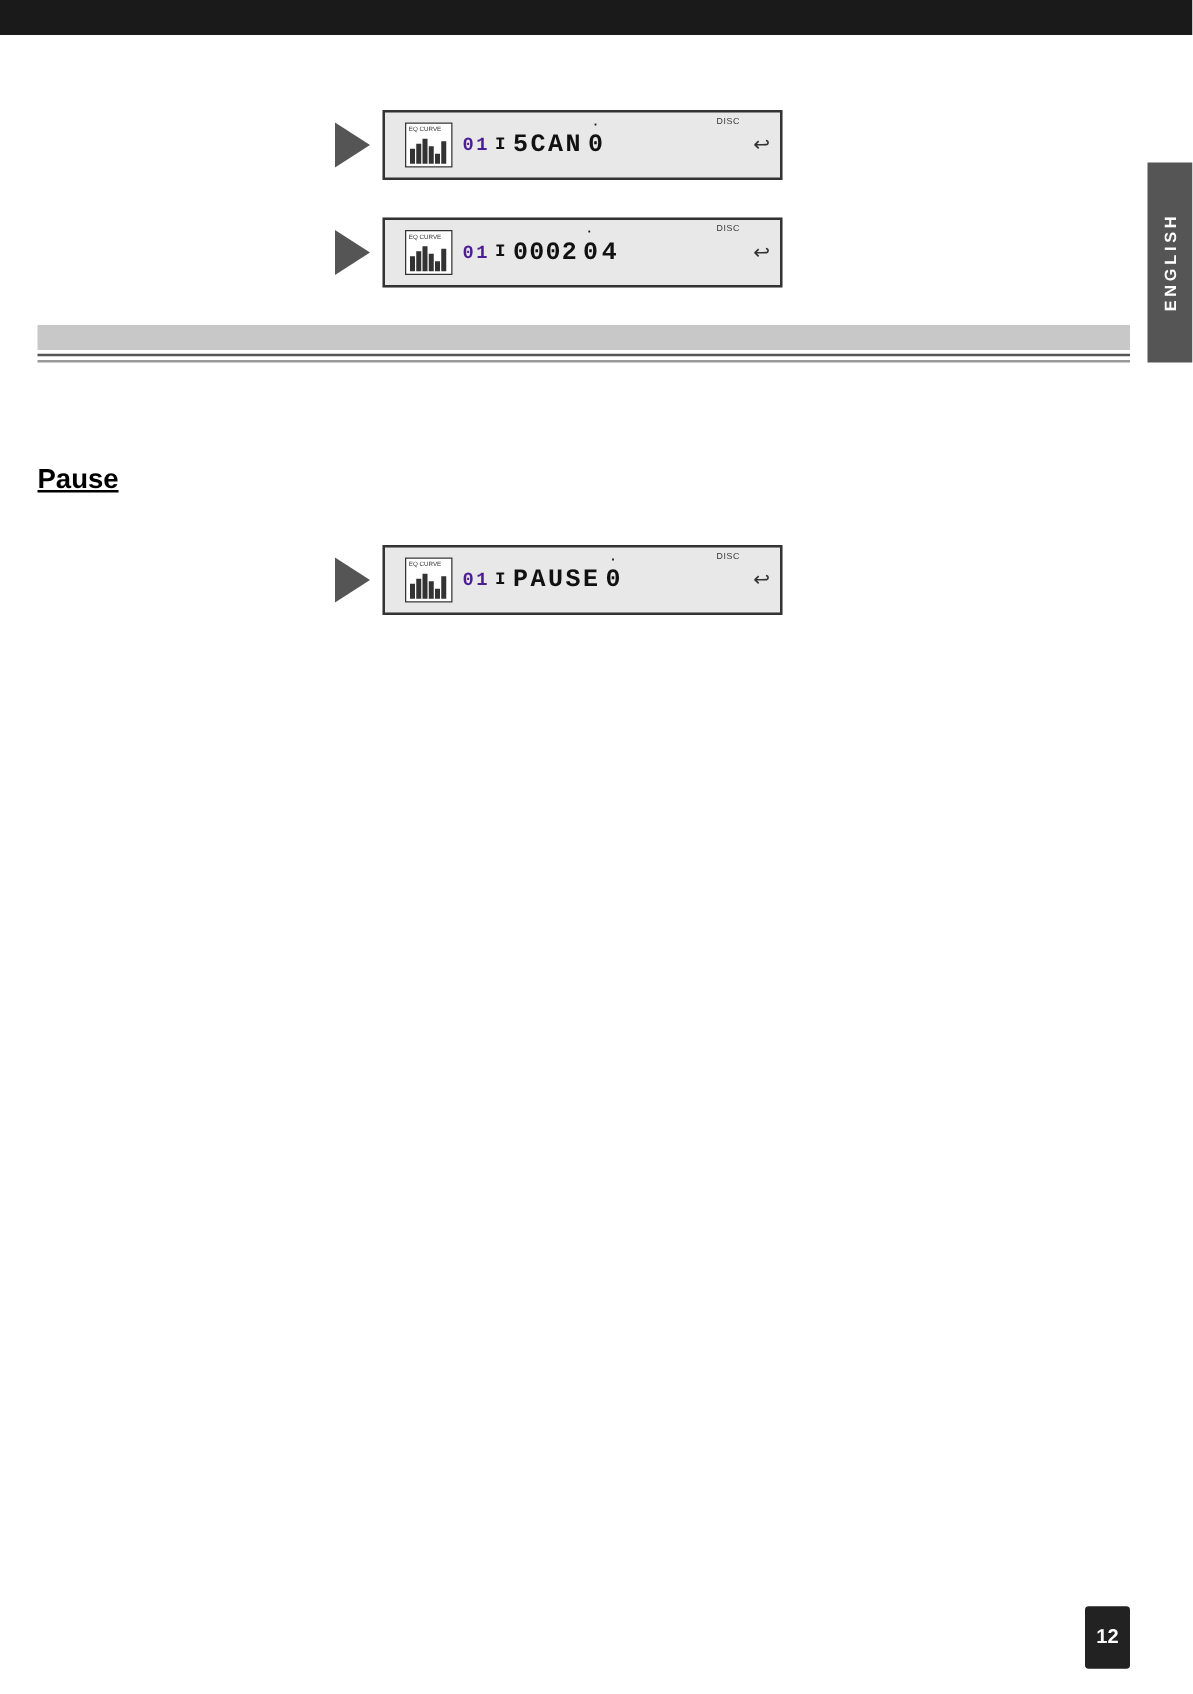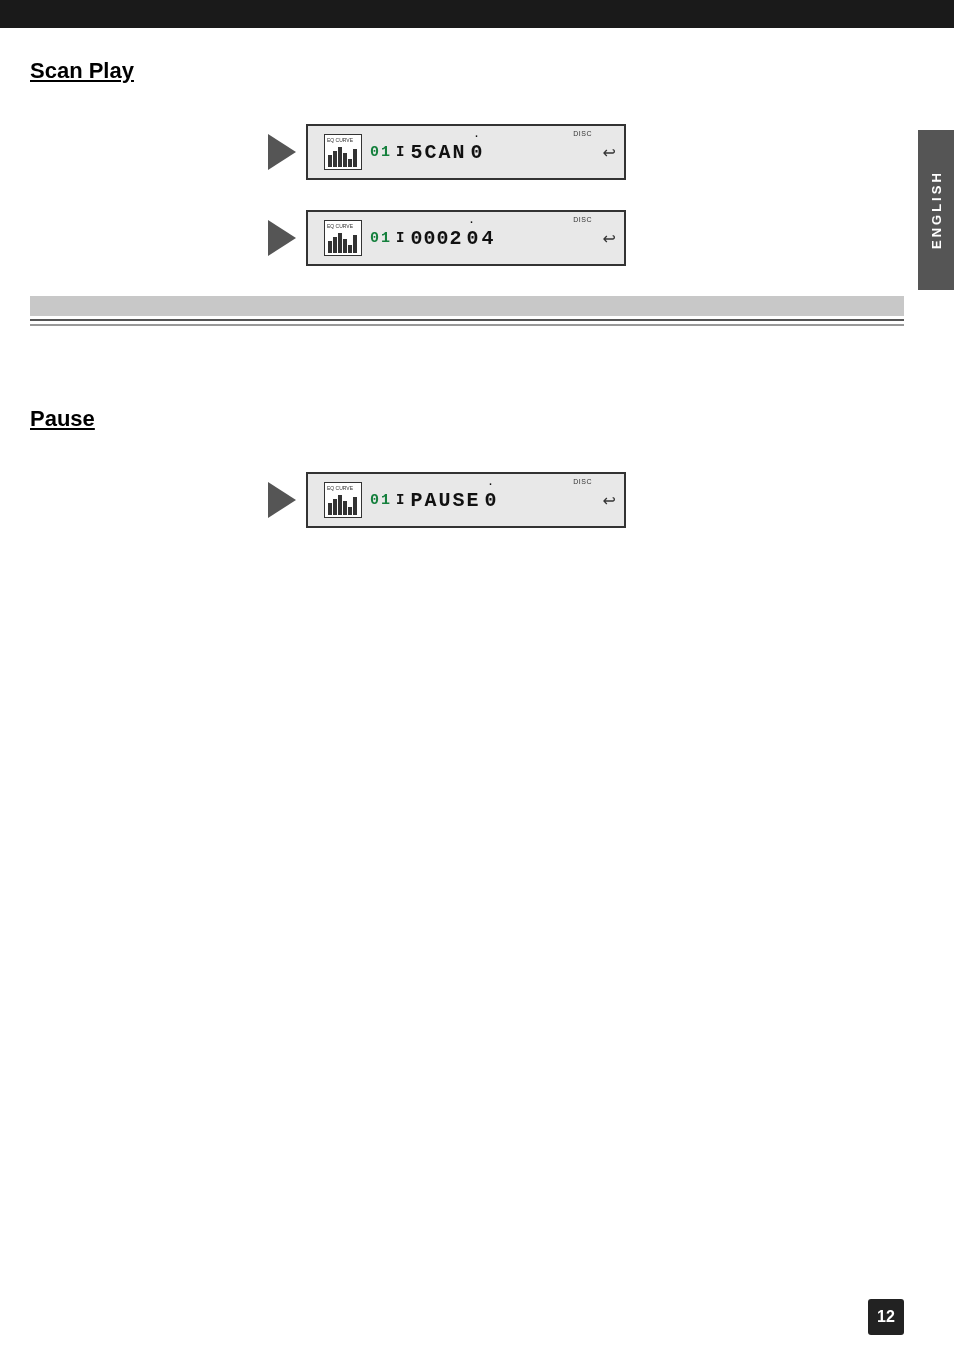--- a/index.html
+++ b/index.html
@@ -181,49 +181,48 @@
       height: 2px;
       background: #999;
     }
 
     
     .page-number {
       position: absolute;
       bottom: 20px;
       right: 50px;
       width: 36px;
-      height: 36px;
+      height: 50px;
       background: #222;
       color: white;
       display: flex;
       align-items: center;
       justify-content: center;
       font-size: 16px;
       font-weight: bold;
       border-radius: 3px;
     }
 
     .track-num {
       font-size: 15px;
       font-weight: bold;
-      color: #15803d;
+      color: #4c1d95;
     }
   </style>
 </head>
 <body>
 
 <div class="top-bar"></div>
 
 <div class="side-tab">
   <span>ENGLISH</span>
 </div>
 
 <div class="content">
 
-  <h2 class="section-title">Scan Play</h2>
 
   <div class="display-row">
     <div class="arrow-pointer"></div>
     <div class="lcd-panel">
 
       <div class="eq-icon">
         <div class="eq-label">EQ CURVE</div>
         <div class="eq-bars">
           <div class="eq-bar" style="height:12px"></div>
           <div class="eq-bar" style="height:16px"></div>

